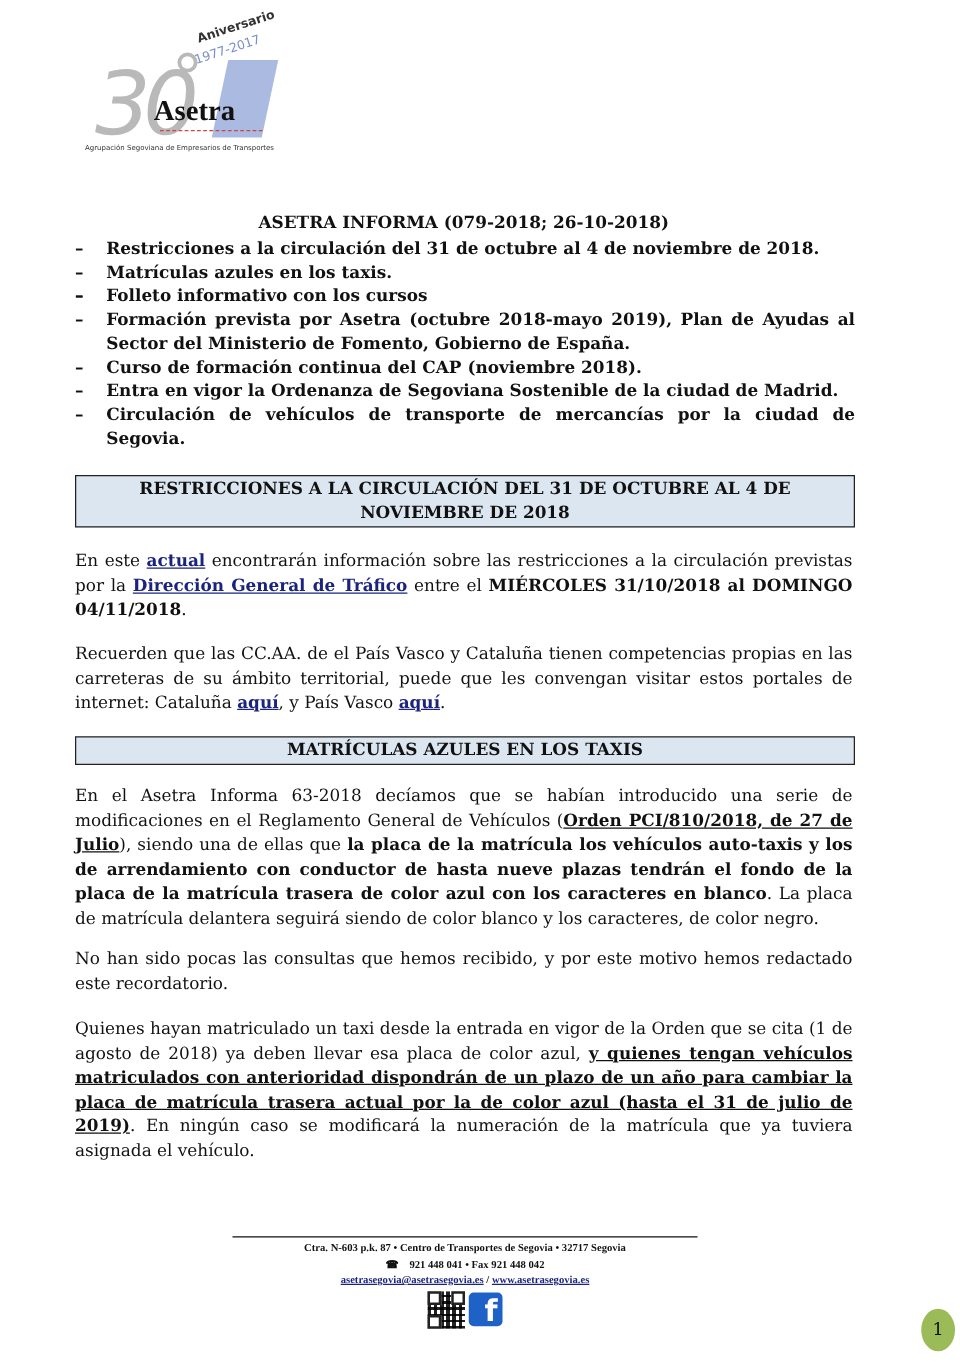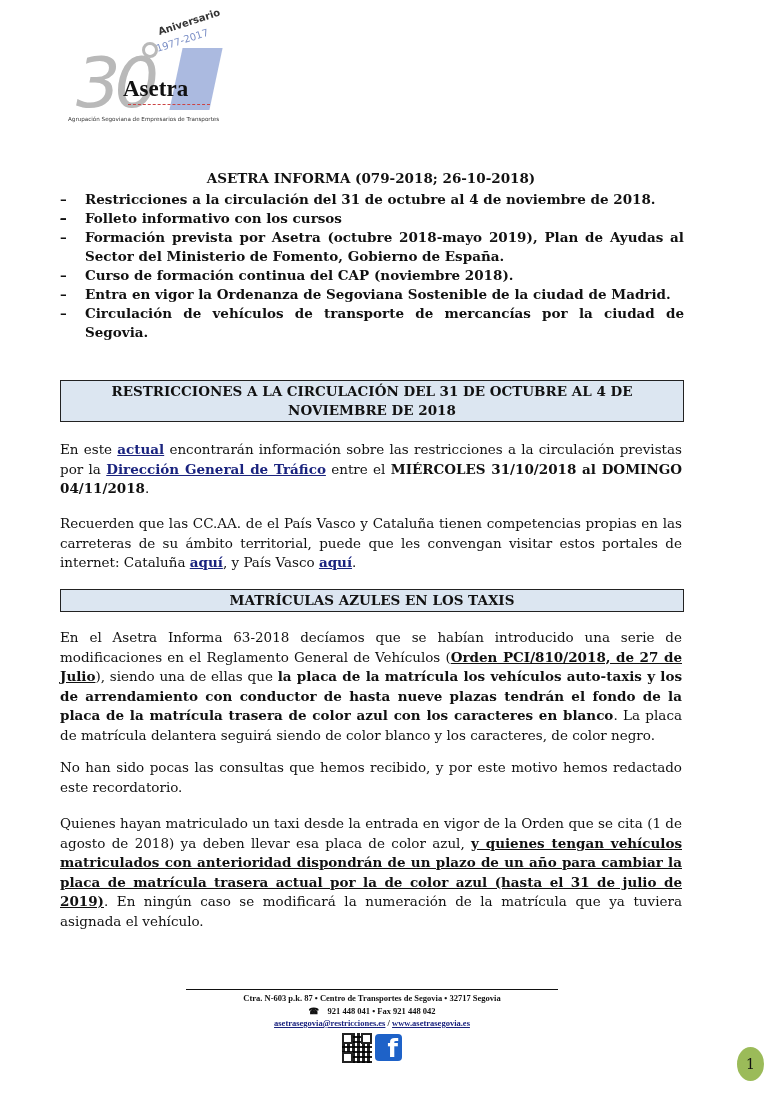--- a/index.html
+++ b/index.html
@@ -71,21 +71,21 @@
     <div class="years">1977-2017</div>
     <div class="name">Asetra</div>
     <div class="dash"></div>
     <div class="tagline">Agrupación Segoviana de Empresarios de Transportes</div>
   </div>
 
   <div class="doc-title">ASETRA INFORMA (079-2018;  26-10-2018)</div>
 
   <ul class="summary">
     <li><span class="dash">–</span><span>Restricciones a la circulación del 31 de octubre al 4 de noviembre de 2018.</span></li>
-    <li><span class="dash">–</span></li>
+    <li><span class="dash">–</span><span>Matrículas azules en los taxis.</span></li>
     <li><span class="dash">–</span></li>
     <li><span class="dash">–</span><span>Folleto informativo con los cursos</span></li>
     <li><span class="dash">–</span><span>Formación prevista por Asetra (octubre 2018-mayo 2019), Plan de Ayudas al Sector del Ministerio de Fomento, Gobierno de España.</span></li>
     <li><span class="dash">–</span><span>Curso de formación continua del CAP (noviembre 2018).</span></li>
     <li><span class="dash">–</span><span>Entra en vigor la Ordenanza de Segoviana Sostenible de la ciudad de Madrid.</span></li>
     <li><span class="dash">–</span><span>Circulación de vehículos de transporte de mercancías por la ciudad de Segovia.</span></li>
   </ul>
 
   <div class="section-box" style="top:380px;">RESTRICCIONES A LA CIRCULACIÓN DEL 31 DE OCTUBRE AL 4 DE NOVIEMBRE DE 2018</div>
 
@@ -97,21 +97,21 @@
 
   <p class="para" style="top:628px;"><span>En el Asetra Informa 63-2018 decíamos que se habían introducido una serie de modificaciones en el Reglamento General de Vehículos (</span><a style="color:#111;">Orden PCI/810/2018, de 27 de Julio</a><span>), siendo una de ellas que </span><span class="b">la placa de la matrícula los vehículos auto-taxis y los de arrendamiento con conductor de hasta nueve plazas tendrán el fondo de la placa de la matrícula trasera de color azul con los caracteres en blanco</span><span>. La placa de matrícula delantera seguirá siendo de color blanco y los caracteres, de color negro.</span></p>
 
   <p class="para" style="top:758px;">No han sido pocas las consultas que hemos recibido, y por este motivo hemos redactado este recordatorio.</p>
 
   <p class="para" style="top:814px;"><span>Quienes hayan matriculado un taxi desde la entrada en vigor de la Orden que se cita (1 de agosto de 2018) ya deben llevar esa placa de color azul, </span><span class="bu">y quienes tengan vehículos matriculados con anterioridad dispondrán de un plazo de un año para cambiar la placa de matrícula trasera actual por la de color azul (hasta el 31 de julio de 2019)</span><span>. En ningún caso se modificará la numeración de la matrícula que ya tuviera asignada el vehículo.</span></p>
 
   <div class="footer-line"></div>
   <div class="footer" style="top:993px;">Ctra. N-603 p.k. 87 • Centro de Transportes de Segovia • 32717 Segovia</div>
   <div class="footer" style="top:1006px;"><span>☎</span>&nbsp;&nbsp;&nbsp;&nbsp;<span>921 448 041 • Fax 921 448 042</span></div>
-  <div class="footer" style="top:1018px;"><a>asetrasegovia@restricciones.es</a><span> / </span><a>www.asetrasegovia.es</a></div>
+  <div class="footer" style="top:1018px;"><a>asetrasegovia@asetrasegovia.es</a><span> / </span><a>www.asetrasegovia.es</a></div>
 
   <div class="qr">
     <div class="c" style="left:0;top:0;"></div>
     <div class="c" style="right:0;top:0;"></div>
     <div class="c" style="left:0;bottom:0;"></div>
   </div>
   <div class="fb"><span>f</span></div>
 
   <div class="page-num">1</div>
 </div>

